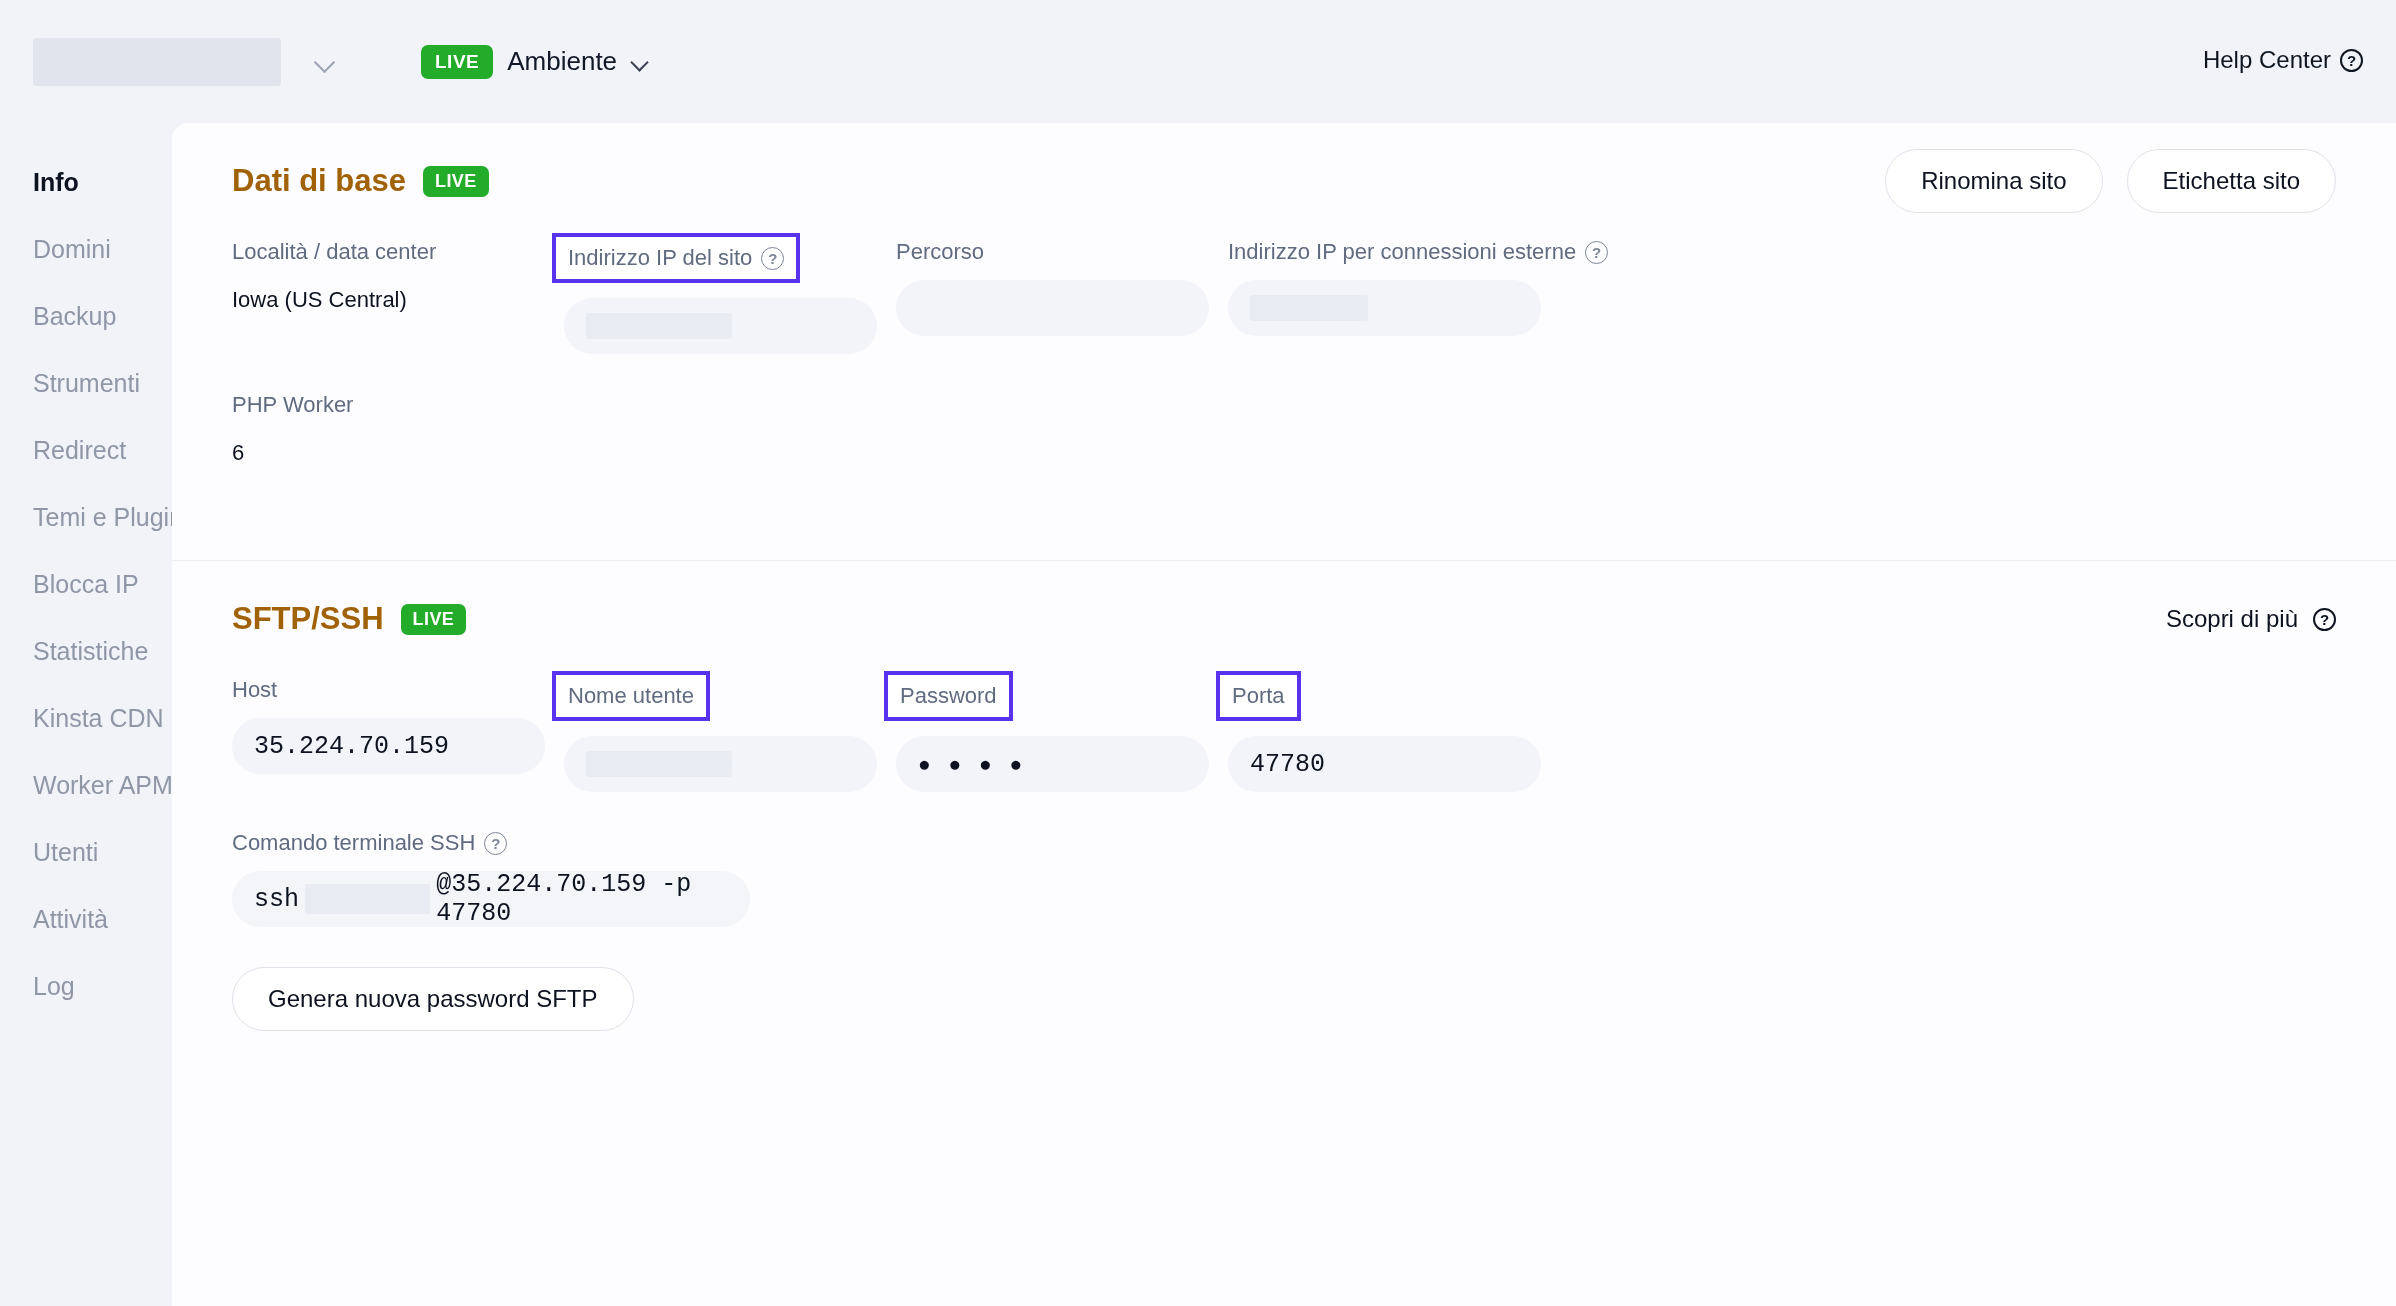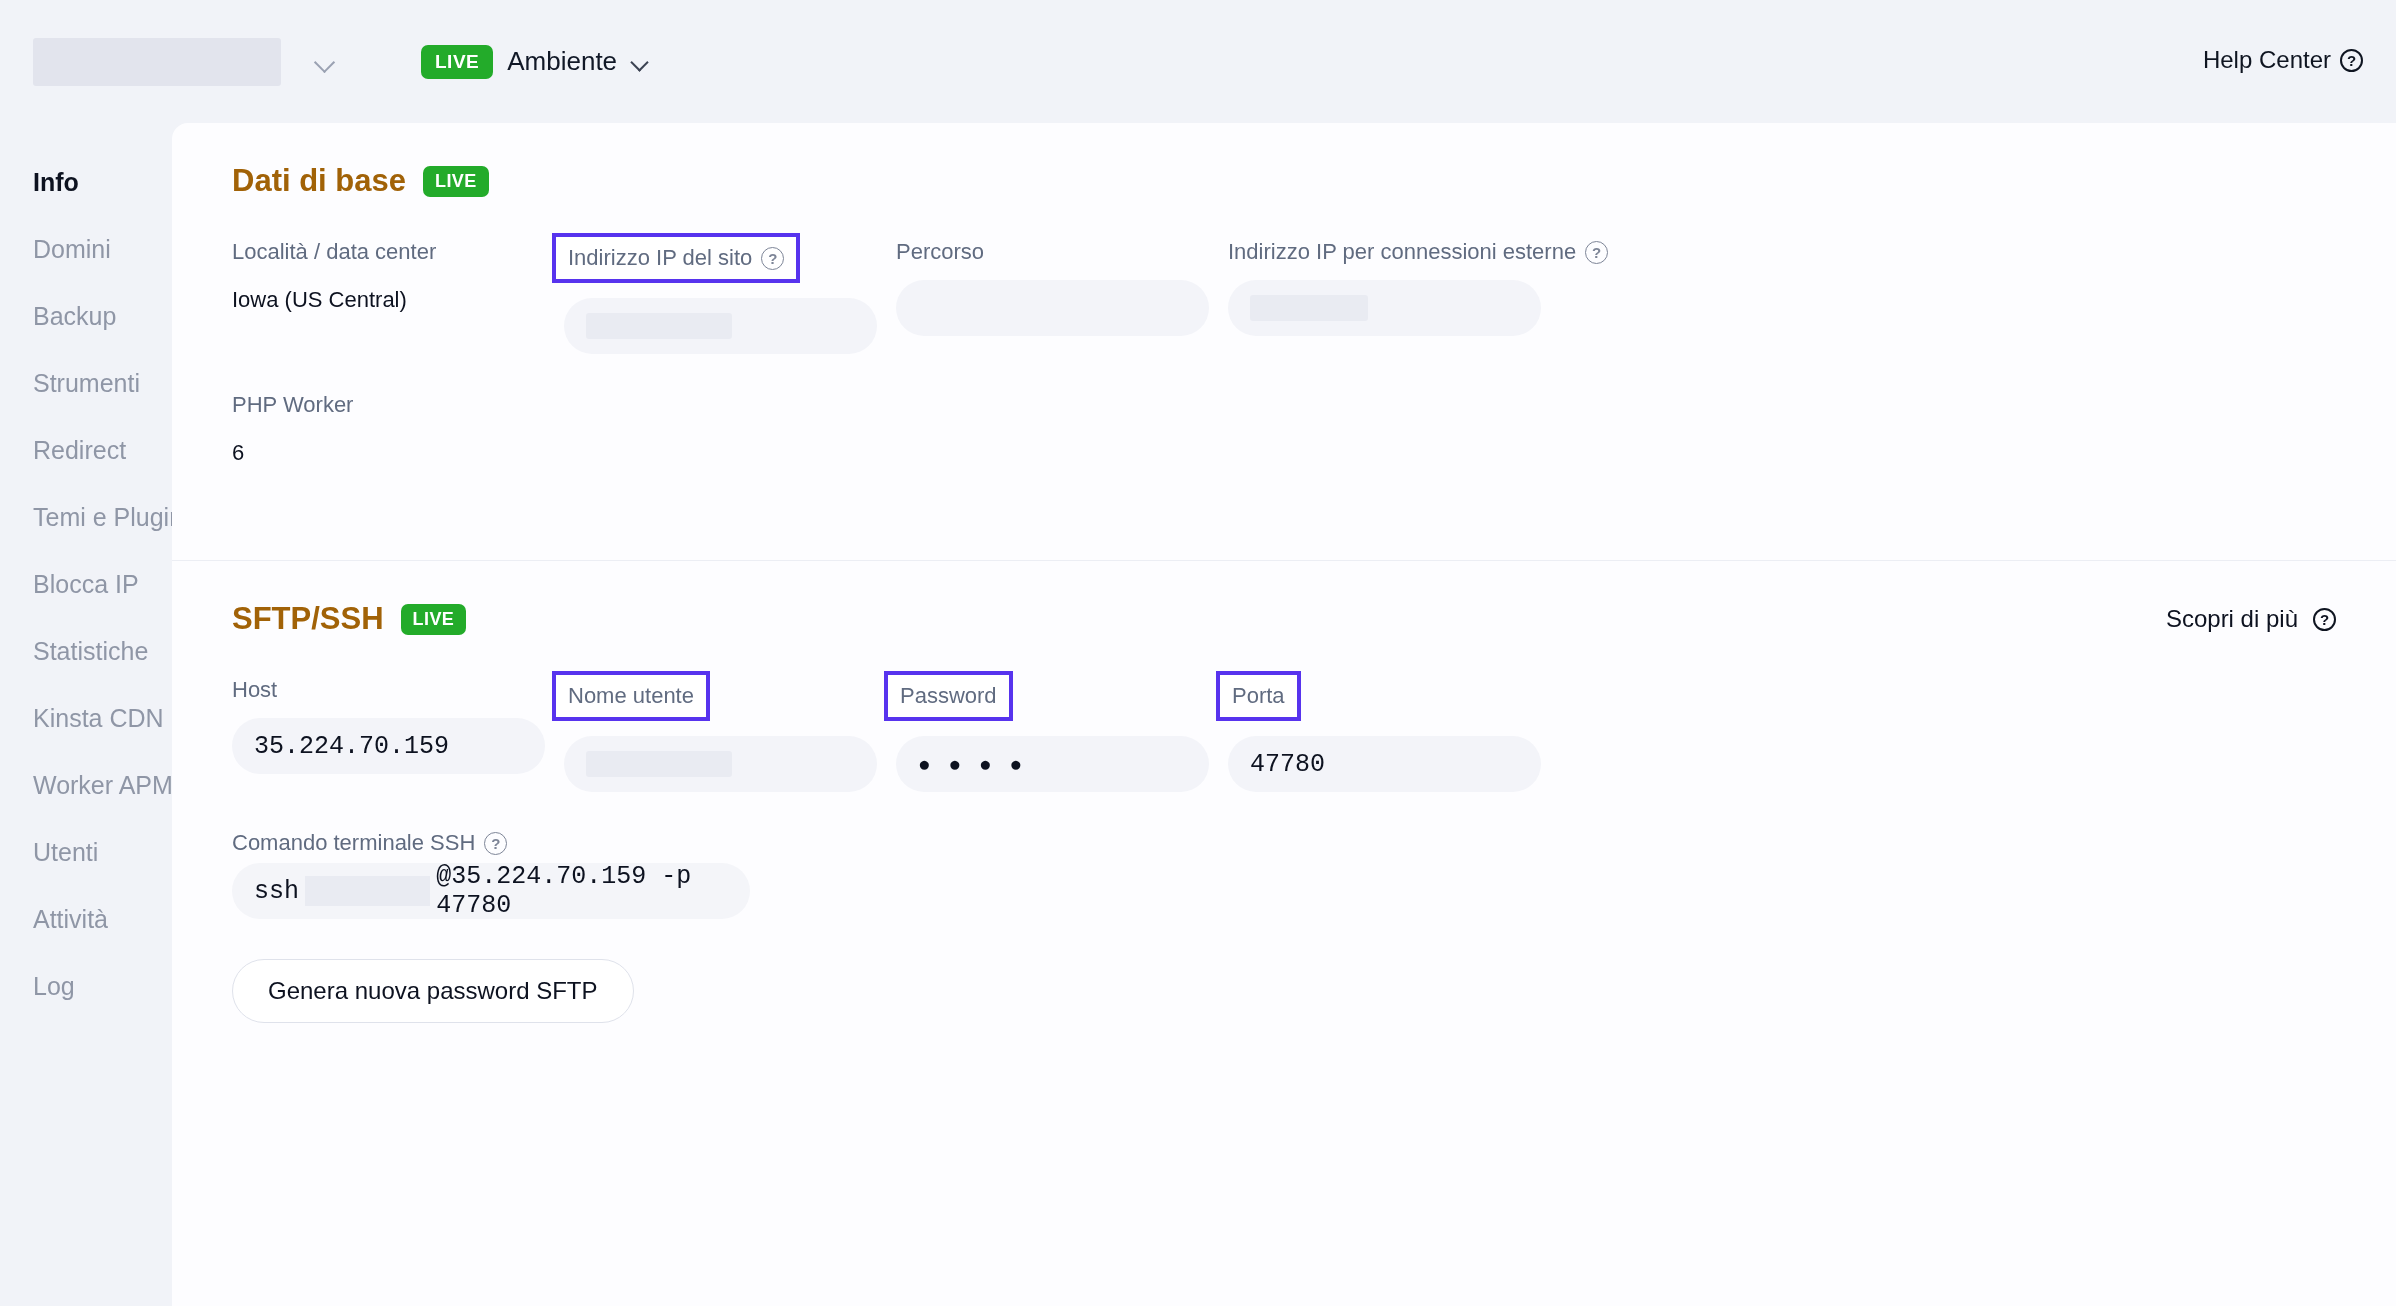--- a/index.html
+++ b/index.html
@@ -141,21 +141,21 @@
   .mono {
     font-family: "Liberation Mono", "DejaVu Sans Mono", monospace;
     font-size: 25px; color: #0d1220;
   }
   .dots { font-size: 21px; color: #0d1220; letter-spacing: 6px; }
   .redact-inline {
     display: inline-block; background: #e9ebf2; border-radius: 3px;
     height: 26px; width: 146px;
   }
   .ssh-pill {
-    margin-top: 7px; height: 56px; background: #f4f5f9;
+    margin-top: 15px; height: 56px; background: #f4f5f9;
     border-radius: 28px; display: flex; align-items: center;
     padding: 0 22px; width: 518px; gap: 0;
   }
   .ssh-redact {
     display: inline-block; background: #e9ebf2; height: 30px; width: 148px;
     margin: 0 6px;
   }
 
   .field-block { margin-top: 34px; }
 </style>
@@ -197,20 +197,24 @@
 </div>
 
 <div class="panel">
 
   <div class="section">
     <div class="sec-head">
       <div class="sec-title-wrap">
         <span class="sec-title">Dati di base</span>
         <span class="live-pill-sm">LIVE</span>
       </div>
+      <div class="btn-row">
+        <button class="btn">Rinomina sito</button>
+        <button class="btn">Etichetta sito</button>
+      </div>
     </div>
 
     <div class="grid">
       <div class="field">
         <div class="field-label">Località / data center</div>
         <div class="val-plain">Iowa (US Central)</div>
       </div>
 
       <div class="field">
         <div class="field-label boxed">

